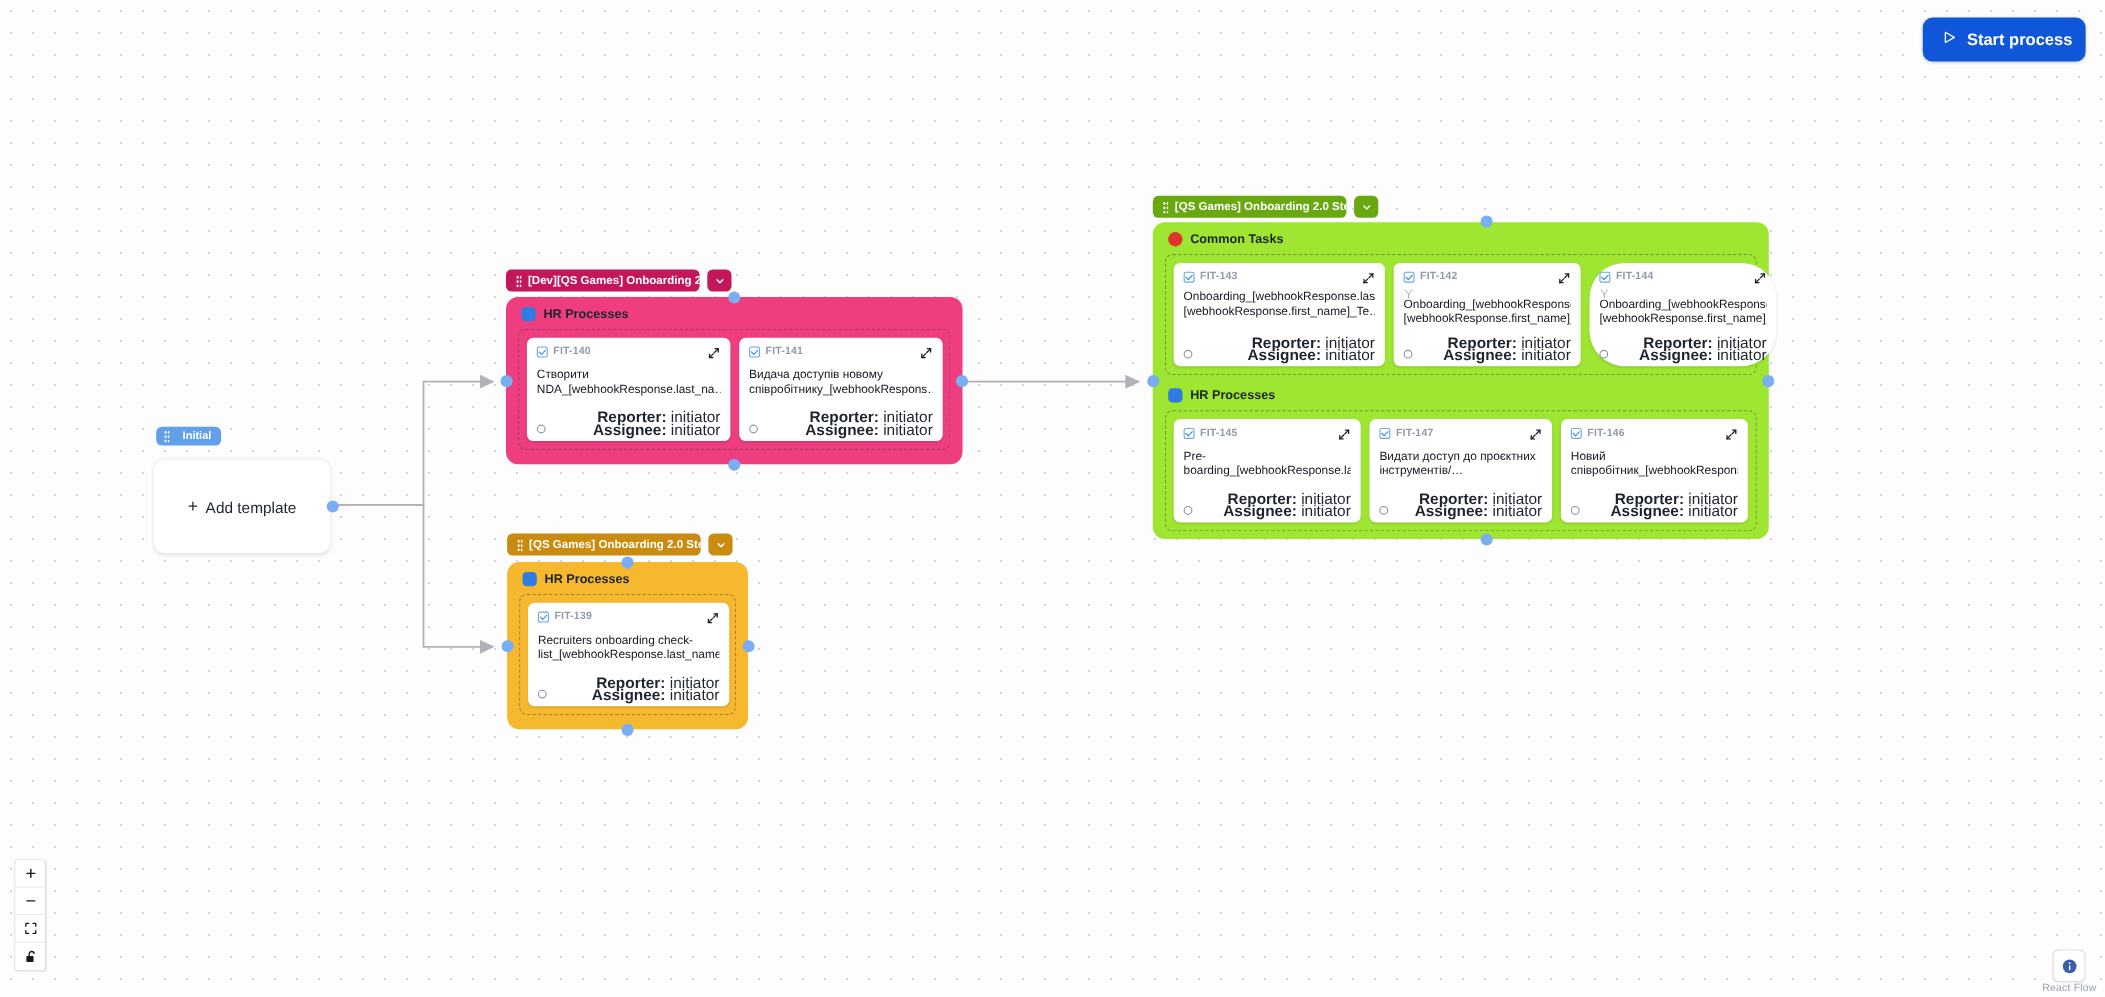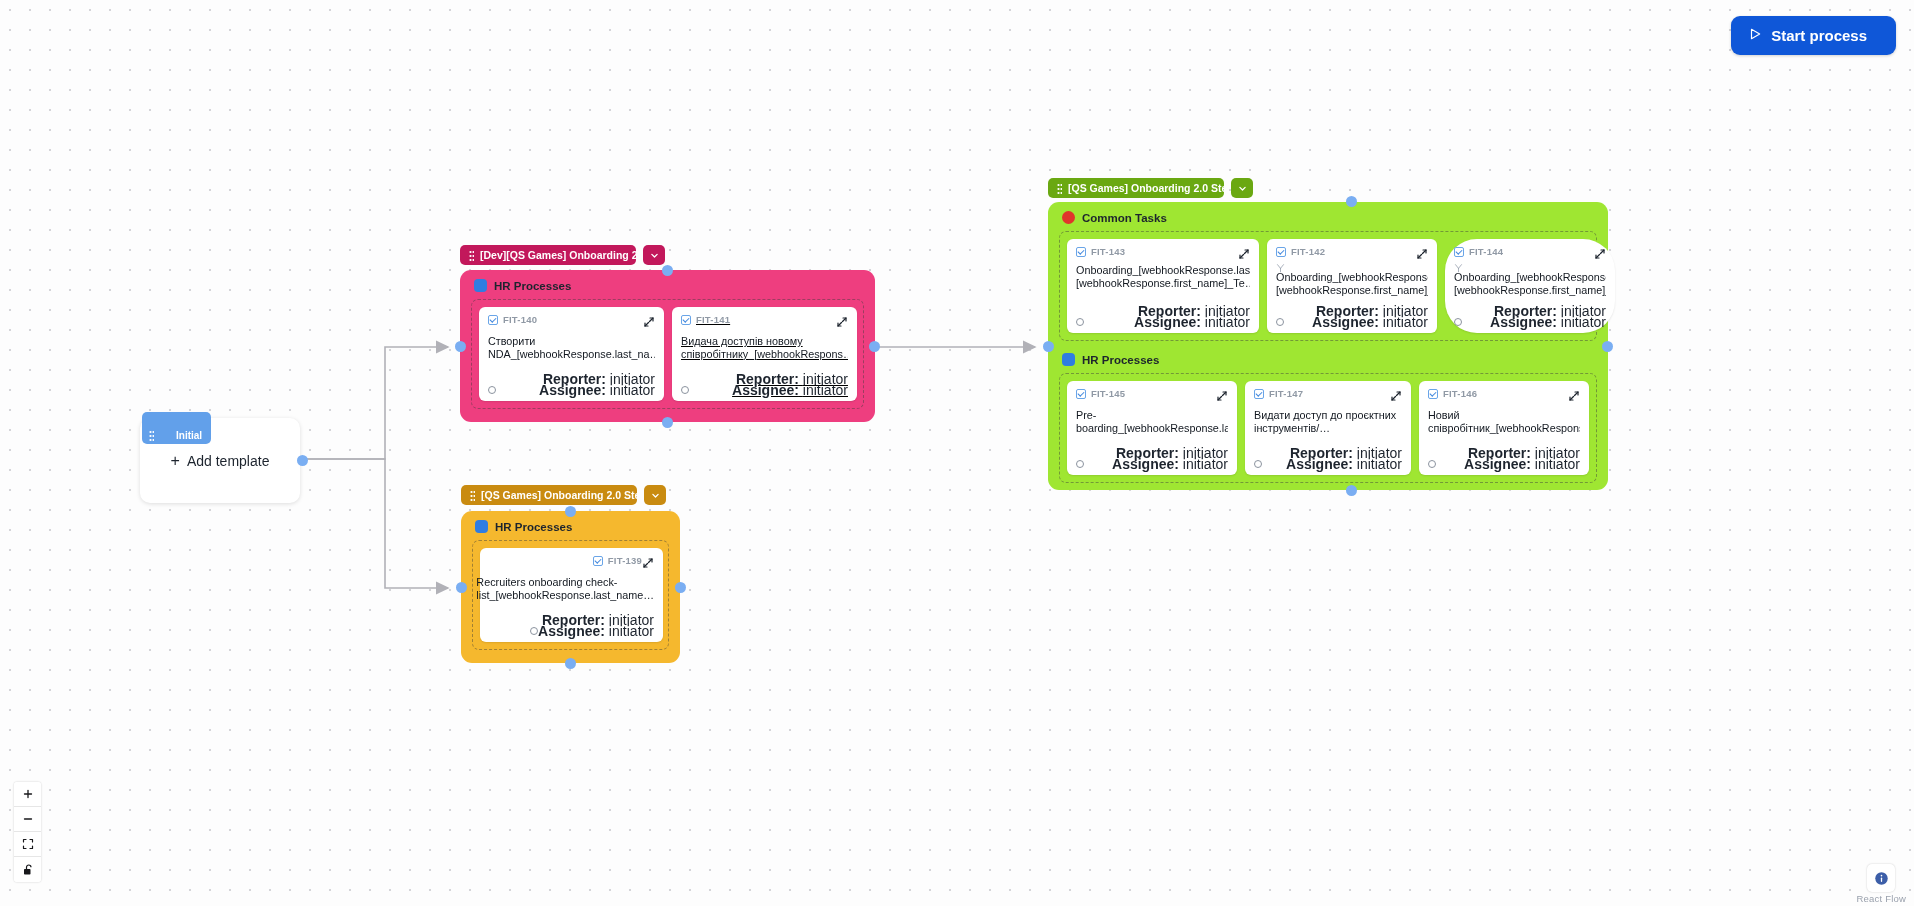--- a/index.html
+++ b/index.html
@@ -88,21 +88,21 @@
     right: 18px; top: 16px;
     display: flex;
     align-items: center;
     gap: 9px;
     background: #0f57d8;
     color: #ffffff;
     font-size: 15px;
     font-weight: 700;
     border: none;
     border-radius: 9px;
-    padding: 11px 29px 11px 17px;
+    padding: 11px 12px 11px 17px;
     cursor: pointer;
     font-family: "Liberation Sans", sans-serif;
     box-shadow: 0 1px 3px rgba(0,0,0,.18);
     z-index: 40;
   }
 
   
   .group-tag {
     position: absolute;
     display: flex;
@@ -268,28 +268,28 @@
     position: absolute;
     left: 0; top: 0;
     width: 1914px; height: 906px;
     z-index: 8;
     pointer-events: none;
   }
 
   
   .initial-tag {
     position: absolute;
-    left: 142px; top: 412px;
-    display: flex; align-items: center; gap: 22px;
+    left: 142px; top: 388px;
+    display: flex; align-items: center; gap: 12px;
     background: #62a0ea;
     color: #ffffff;
     font-size: 10px;
     font-weight: 700;
     border-radius: 5px;
-    padding: 18px 9px 3px 7px;
+    padding: 3px 9px 3px 7px;
     z-index: 12;
     cursor: grab;
   }
   .add-template {
     position: absolute;
     left: 140px; top: 418px;
     width: 160px; height: 85px;
     background: #ffffff;
     border-radius: 10px;
     box-shadow: 0 1px 4px rgba(0,0,0,.13);
@@ -426,21 +426,21 @@
         <div class="card-title">Створити NDA_[webhookResponse.last_na…</div>
         <div class="card-foot">
           <span class="card-radio"></span>
           <div class="meta">
             <div class="meta-row"><span class="meta-k">Reporter:</span> <span class="meta-v">initiator</span></div>
             <div class="meta-row"><span class="meta-k">Assignee:</span> <span class="meta-v">initiator</span></div>
           </div>
         </div>
       </div>
 
-      <div class="card" style="width:185px; height:94px;text-decoration:underline;">
+      <div class="card" style="width:185px; height:94px;">
         <div class="card-head">
           <div class="card-id-wrap">
             <span class="card-check"></span>
             <span class="card-id">FIT-141</span>
           </div>
           <span class="expand-ico">
             <svg width="12" height="12" viewBox="0 0 24 24" fill="none" stroke="currentColor" stroke-width="2.4" stroke-linecap="round" stroke-linejoin="round">
               <polyline points="14,4 20,4 20,10"></polyline>
                 <polyline points="10,20 4,20 4,14"></polyline>
                 <line x1="20" y1="4" x2="13" y2="11"></line>
@@ -476,21 +476,21 @@
         </svg>
     </div>
   </div>
 
   <div class="group-box" style="left:461px; top:511px; width:219px; height:152px; background:#f5b82e;">
     <div class="swimlane-title">
       <span class="swimlane-ico blue"></span>
       <span>HR Processes</span>
     </div>
     <div class="lane-body">
-      <div class="card" style="width:183px; height:94px;align-items:flex-end;">
+      <div class="card" style="width:183px; height:94px;">
         <div class="card-head">
           <div class="card-id-wrap">
             <span class="card-check"></span>
             <span class="card-id">FIT-139</span>
           </div>
           <span class="expand-ico">
             <svg width="12" height="12" viewBox="0 0 24 24" fill="none" stroke="currentColor" stroke-width="2.4" stroke-linecap="round" stroke-linejoin="round">
               <polyline points="14,4 20,4 20,10"></polyline>
                 <polyline points="10,20 4,20 4,14"></polyline>
                 <line x1="20" y1="4" x2="13" y2="11"></line>

